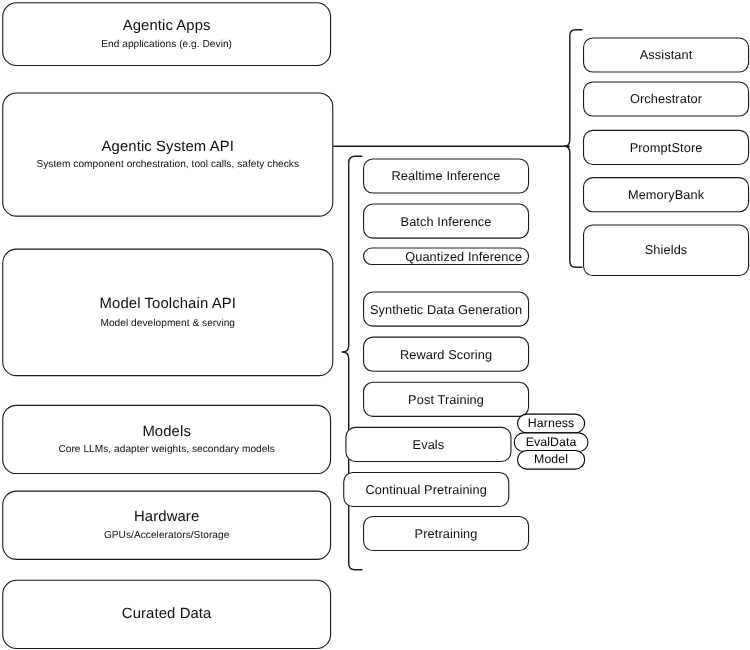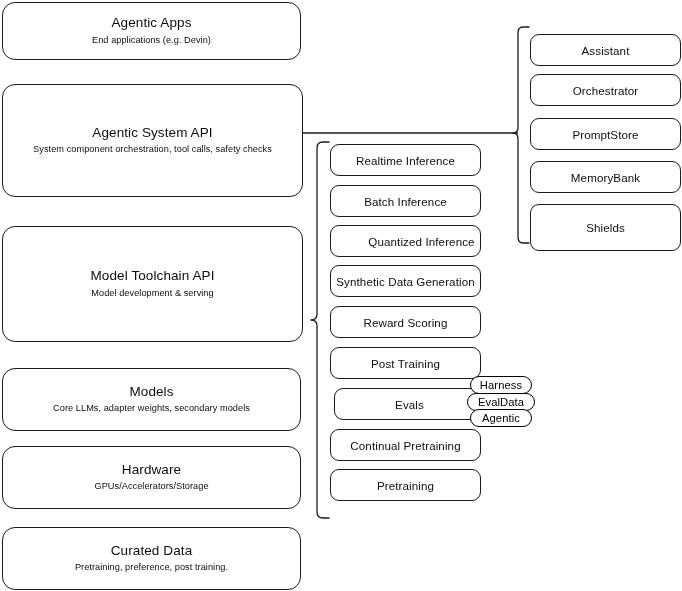--- a/index.html
+++ b/index.html
@@ -100,21 +100,20 @@
     <div class="subtitle">Core LLMs, adapter weights, secondary models</div>
   </div>
 
   <div class="box" style="left:2px; top:446px; width:299px; height:63px;">
     <div class="title">Hardware</div>
     <div class="subtitle">GPUs/Accelerators/Storage</div>
   </div>
 
   <div class="box" style="left:2px; top:527px; width:299px; height:63px;">
     <div class="title">Curated Data</div>
-    <div class="subtitle">Pretraining, preference, post training.</div>
   </div>
 
   <div class="connector" style="left:0px; top:0px; width:682px; height:591px;">
     <svg width="682" height="591" viewBox="0 0 682 591" fill="none">
 
       <path d="M 303 133 L 518 133" stroke="#1a1a1a" stroke-width="1.3" fill="none"></path>
 
       <path d="M 529 27
                L 523 27
                Q 518 27 518 33
@@ -136,50 +135,50 @@
                L 329 518" stroke="#1a1a1a" stroke-width="1.3" fill="none" stroke-linecap="round" stroke-linejoin="round"></path>
     </svg>
   </div>
 
   <div class="stack-box" style="left:330px; top:144px; width:151px; height:32px;">
     <span>Realtime Inference</span>
   </div>
   <div class="stack-box" style="left:330px; top:185px; width:151px; height:32px;text-align:right;">
     <span>Batch Inference</span>
   </div>
-  <div class="stack-box" style="left:330px; top:225px; width:151px; height:32px;padding-left:32px;">
+  <div class="stack-box" style="left:330px; top:225px; width:151px; height:16px;padding-left:32px;">
     <span>Quantized Inference</span>
   </div>
   <div class="stack-box" style="left:330px; top:265px; width:151px; height:32px;">
     <span>Synthetic Data Generation</span>
   </div>
   <div class="stack-box" style="left:330px; top:306px; width:151px; height:32px;">
     <span>Reward Scoring</span>
   </div>
   <div class="stack-box" style="left:330px; top:347px; width:151px; height:32px;">
     <span>Post Training</span>
   </div>
-  <div class="stack-box" style="left:334px; top:388px; width:151px; height:32px;">
+  <div class="stack-box" style="left:314px; top:388px; width:151px; height:32px;">
     <span>Evals</span>
   </div>
-  <div class="stack-box" style="left:330px; top:429px; width:151px; height:32px;align-items:center;">
+  <div class="stack-box" style="left:312px; top:429px; width:151px; height:32px;align-items:center;">
     <span>Continual Pretraining</span>
   </div>
   <div class="stack-box" style="left:330px; top:469px; width:151px; height:32px;">
     <span>Pretraining</span>
   </div>
 
   <div class="pill" style="left:470px; top:376px; width:62px; height:18px;">
     <span>Harness</span>
   </div>
   <div class="pill" style="left:467px; top:393px; width:68px; height:18px;">
     <span>EvalData</span>
   </div>
   <div class="pill" style="left:470px; top:409px; width:62px; height:18px;">
-    <span>Agentic</span>
+    <span>Model</span>
   </div>
 
   <div class="stack-box" style="left:530px; top:34px; width:151px; height:32px;text-align:center;">
     <span>Assistant</span>
   </div>
   <div class="stack-box" style="left:530px; top:74px; width:151px; height:32px;">
     <span>Orchestrator</span>
   </div>
   <div class="stack-box" style="left:530px; top:118px; width:151px; height:32px;">
     <span>PromptStore</span>

